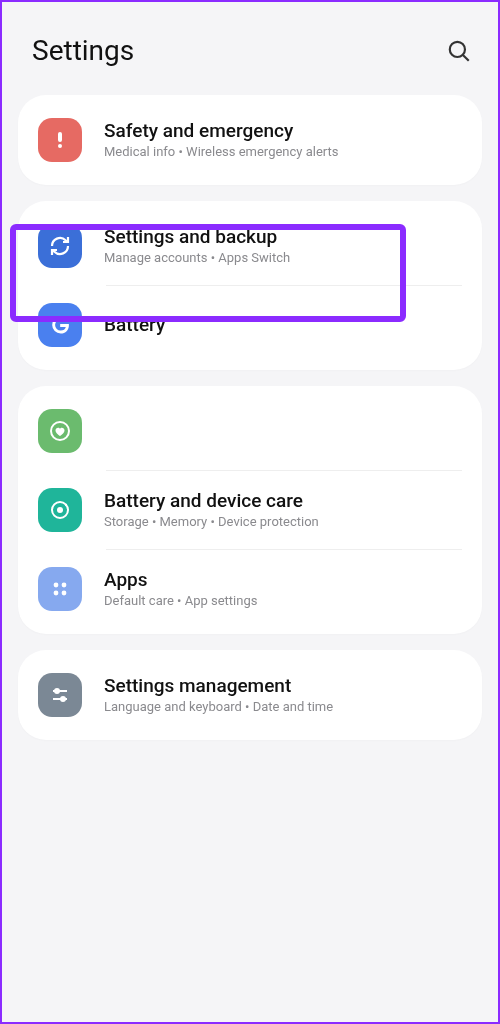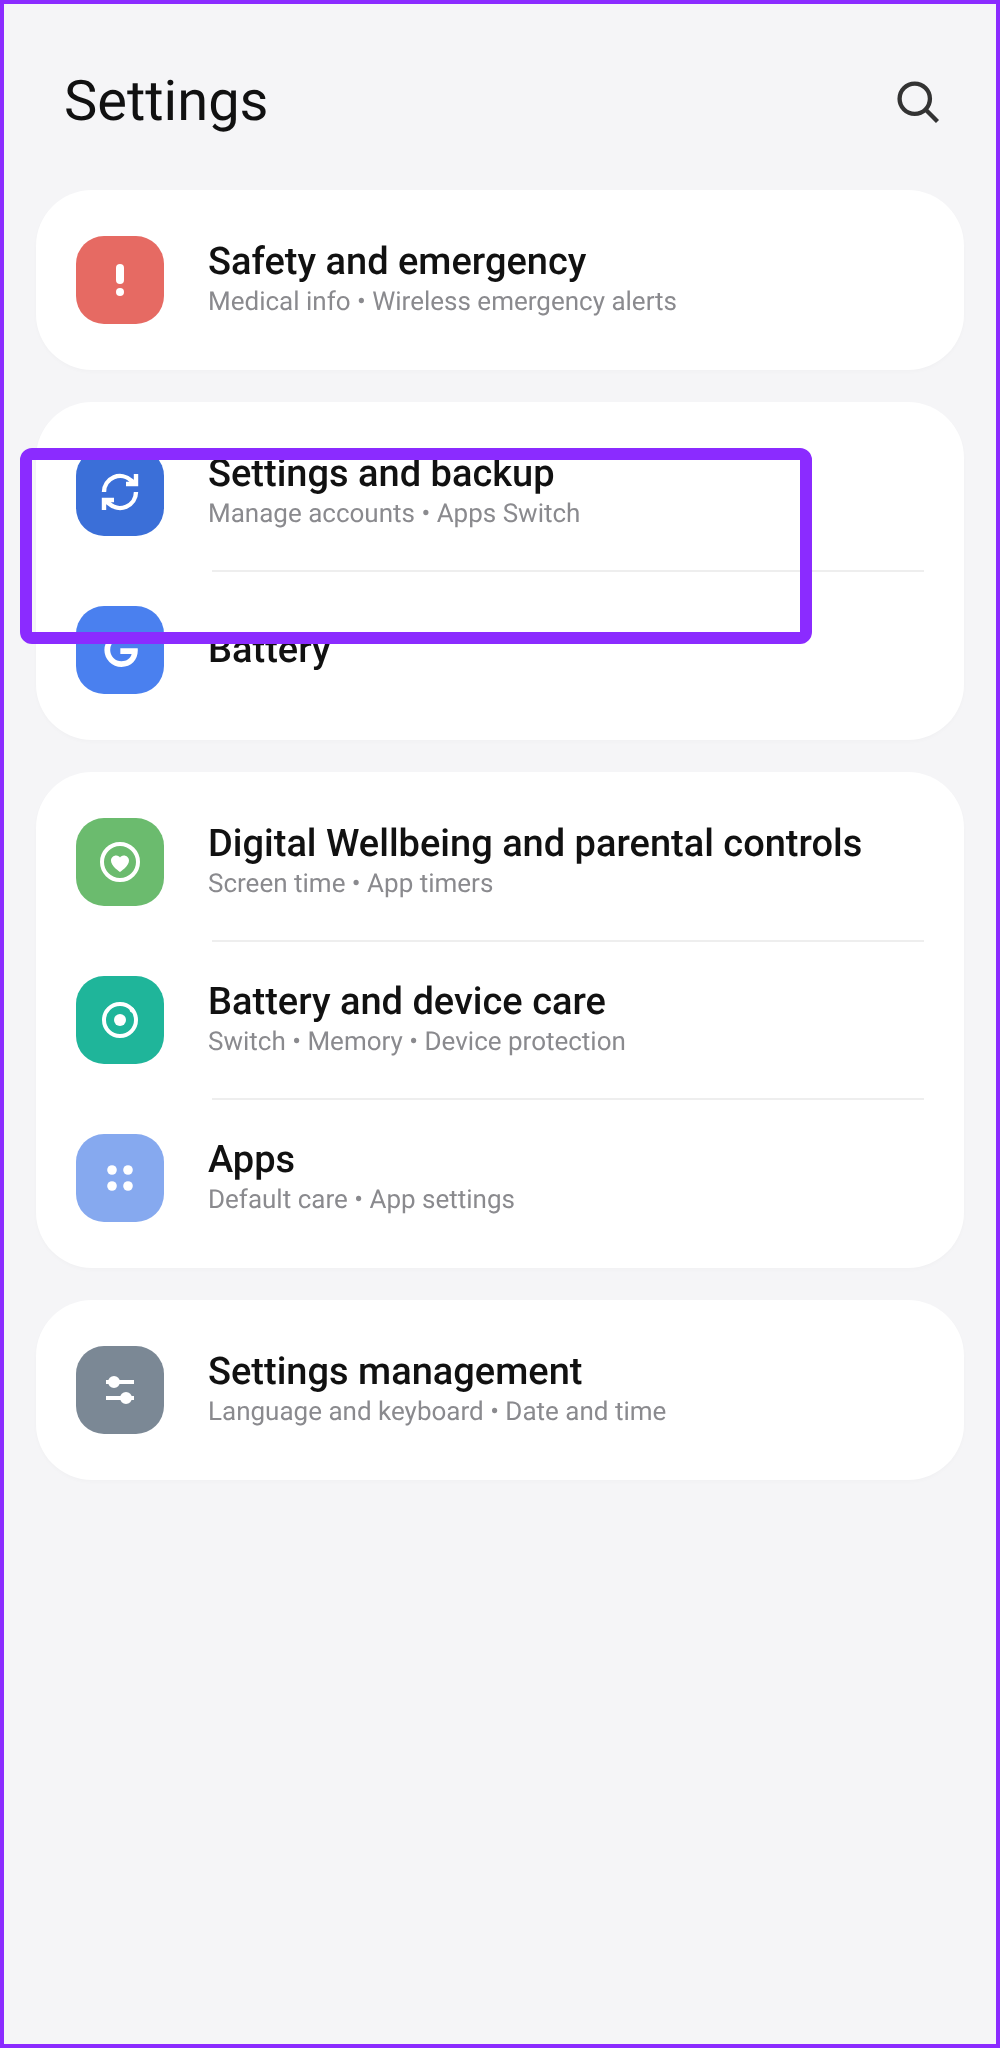--- a/index.html
+++ b/index.html
@@ -139,37 +139,33 @@
         </div>
       </div>
       <div class="card">
         <div class="item">
           <div class="icon-wrap" style="background: rgb(107, 187, 110);">
             <svg viewBox="0 0 24 24" fill="none" stroke="#fff" stroke-width="2">
               <circle cx="12" cy="12" r="9"></circle>
               <path fill="#fff" stroke="none" d="M12 17s-4.5-2.9-4.5-5.6c0-1.5 1.2-2.6 2.6-2.6 1 0 1.6.6 1.9 1 .3-.4.9-1 1.9-1 1.4 0 2.6 1.1 2.6 2.6C16.5 14.1 12 17 12 17z"></path>
             </svg>
           </div>
-          <div class="texts">
-            <div class="title">Digital Wellbeing and parental controls</div>
-            <div class="subtitle">Screen time  •  App timers</div>
-          </div>
         </div>
         <div class="divider"></div>
         <div class="item">
           <div class="icon-wrap" style="background: rgb(31, 181, 154);">
             <svg viewBox="0 0 24 24" fill="none" stroke="#fff" stroke-width="2">
               <circle cx="12" cy="12" r="8"></circle>
               <circle cx="12" cy="12" r="3" fill="#fff" stroke="none"></circle>
               <circle cx="18" cy="7" r="1.2" fill="#fff" stroke="none"></circle>
             </svg>
           </div>
           <div class="texts">
             <div class="title">Battery and device care</div>
-            <div class="subtitle">Switch  •  Memory  •  Device protection</div>
+            <div class="subtitle">Storage  •  Memory  •  Device protection</div>
           </div>
         </div>
         <div class="divider"></div>
         <div class="item">
           <div class="icon-wrap" style="background: rgb(134, 169, 239);">
             <svg viewBox="0 0 24 24" fill="#fff">
               <circle cx="8" cy="8" r="2.4"></circle>
               <circle cx="16" cy="8" r="2.4"></circle>
               <circle cx="8" cy="16" r="2.4"></circle>
               <circle cx="16" cy="16" r="2.4"></circle>

